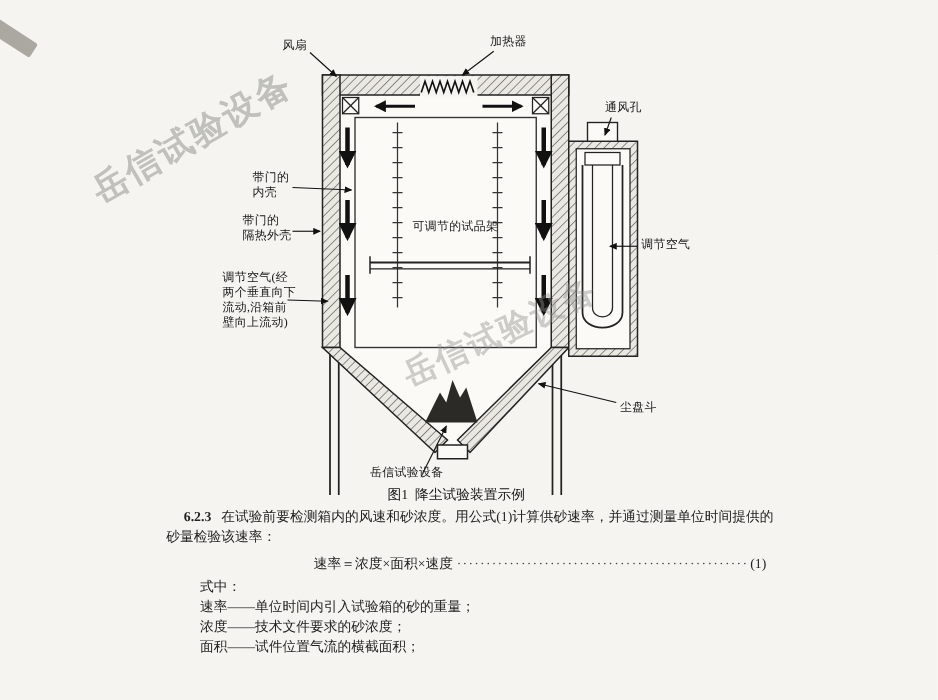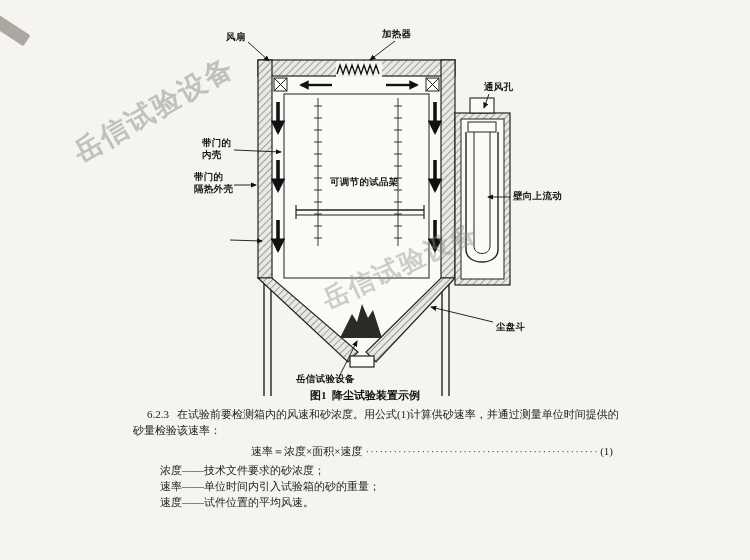--- a/index.html
+++ b/index.html
@@ -5,40 +5,40 @@
   * { margin:0; padding:0; box-sizing:border-box; }
   html,body { width:750px; height:560px; }
   .page {
     position:relative; width:750px; height:560px;
     background:#f5f4f0; overflow:hidden;
     font-family:"Liberation Serif","DejaVu Serif",serif; color:#1c1c1c;
   }
   .diagram-svg { position:absolute; left:0; top:0; width:750px; height:560px; }
   .lbl {
     position:absolute; font-size:9.5px; line-height:1.25;
-    white-space:pre-line; color:#151515; letter-spacing:0.3px;font-weight:bold;
+    white-space:pre-line; color:#151515; letter-spacing:0.3px;
   }
   .watermark {
     position:absolute; font-family:"Liberation Sans","DejaVu Sans",sans-serif;
     font-weight:bold; color:#8d8d8b; white-space:nowrap;
     transform-origin:left center; pointer-events:none;
   }
   .wm1 { left:76px; top:136px; font-size:28px; letter-spacing:2px; opacity:0.5; transform:rotate(-30deg); }
   .wm2 { left:324px; top:284px; font-size:26px; letter-spacing:2px; opacity:0.42; transform:rotate(-25deg); }
   .smudge {
     position:absolute; left:-8px; top:24px; width:38px; height:13px;
     background:#6e6a62; opacity:0.55; transform:rotate(33deg); border-radius:2px;
   }
   .caption {
     position:absolute; left:150px; top:388px; width:430px; text-align:center;
-    font-size:11px; font-weight:bold; white-space:pre; color:#111;
+    font-size:11px; font-weight:normal; white-space:pre; color:#111;
   }
   .textblock { position:absolute; left:133px; top:406px; width:492px; font-size:11px; line-height:16px; color:#222; }
   .para { text-indent:14px; }
-  .secno { font-weight:normal; margin-right:8px; }
+  .secno { font-weight:bold; margin-right:8px; }
   .formula-row { display:flex; align-items:baseline; margin:5px 0 3px 118px; width:362px;text-align:right; }
   .formula-row .dots { flex:1; overflow:hidden; white-space:nowrap; margin:0 3px; color:#444; letter-spacing:1px; }
   .where { margin-left:27px; margin-top:2px; }
   .def-row { margin-left:27px; }
 </style>
 </head>
 <body>
 
 <div class="page">
 
@@ -143,41 +143,46 @@
       <line x1="493" y1="322" x2="431" y2="307" marker-end="url(#ah)"></line>
       <line x1="338" y1="379" x2="357" y2="341" marker-end="url(#ah)"></line>
     </g>
   </svg>
 
   <div class="watermark wm1">岳信试验设备</div>
   <div class="watermark wm2">岳信试验设备</div>
   <div class="smudge"></div>
 
   <div class="lbl" style="left:226px;top:32px">风扇</div>
-  <div class="lbl" style="left:382px;top:29px">加热器</div>
+  <div class="lbl" style="left:392px;top:29px">加热器</div>
   <div class="lbl" style="left:484px;top:82px">通风孔</div>
   <div class="lbl" style="left:202px;top:138px">带门的
 内壳</div>
   <div class="lbl" style="left:194px;top:172px">带门的
 隔热外壳</div>
+  <div class="lbl" style="left:178px;top:218px">调节空气(经
+两个垂直向下
+流动,沿箱前
+壁向上流动)</div>
   <div class="lbl" style="left:330px;top:177px">可调节的试品架</div>
-  <div class="lbl" style="left:513px;top:191px">壁向上流动</div>
+  <div class="lbl" style="left:513px;top:191px">调节空气</div>
   <div class="lbl" style="left:496px;top:322px">尘盘斗</div>
   <div class="lbl" style="left:296px;top:374px">岳信试验设备</div>
 
   <div class="caption">图1  降尘试验装置示例</div>
 
   <div class="textblock">
     <p class="para"><b class="secno">6.2.3</b><span>在试验前要检测箱内的风速和砂浓度。用公式(1)计算供砂速率，并通过测量单位时间提供的砂量检验该速率：</span></p>
 
     <div class="formula-row">
       <span>速率＝浓度×面积×速度</span>
       <span class="dots">································································································</span>
       <span>(1)</span>
     </div>
 
+    <p class="where">式中：</p>
 
+    <div class="def-row"><span>速率</span><span>——</span><span>单位时间内引入试验箱的砂的重量；</span></div>
     <div class="def-row"><span>浓度</span><span>——</span><span>技术文件要求的砂浓度；</span></div>
-    <div class="def-row"><span>速率</span><span>——</span><span>单位时间内引入试验箱的砂的重量；</span></div>
-    <div class="def-row"><span>速度</span><span>——</span><span>试件位置的平均风速。</span></div>
+    <div class="def-row"><span>面积</span><span>——</span><span>试件位置气流的横截面积；</span></div>
   </div>
 
 </div>
 
 </body></html>

